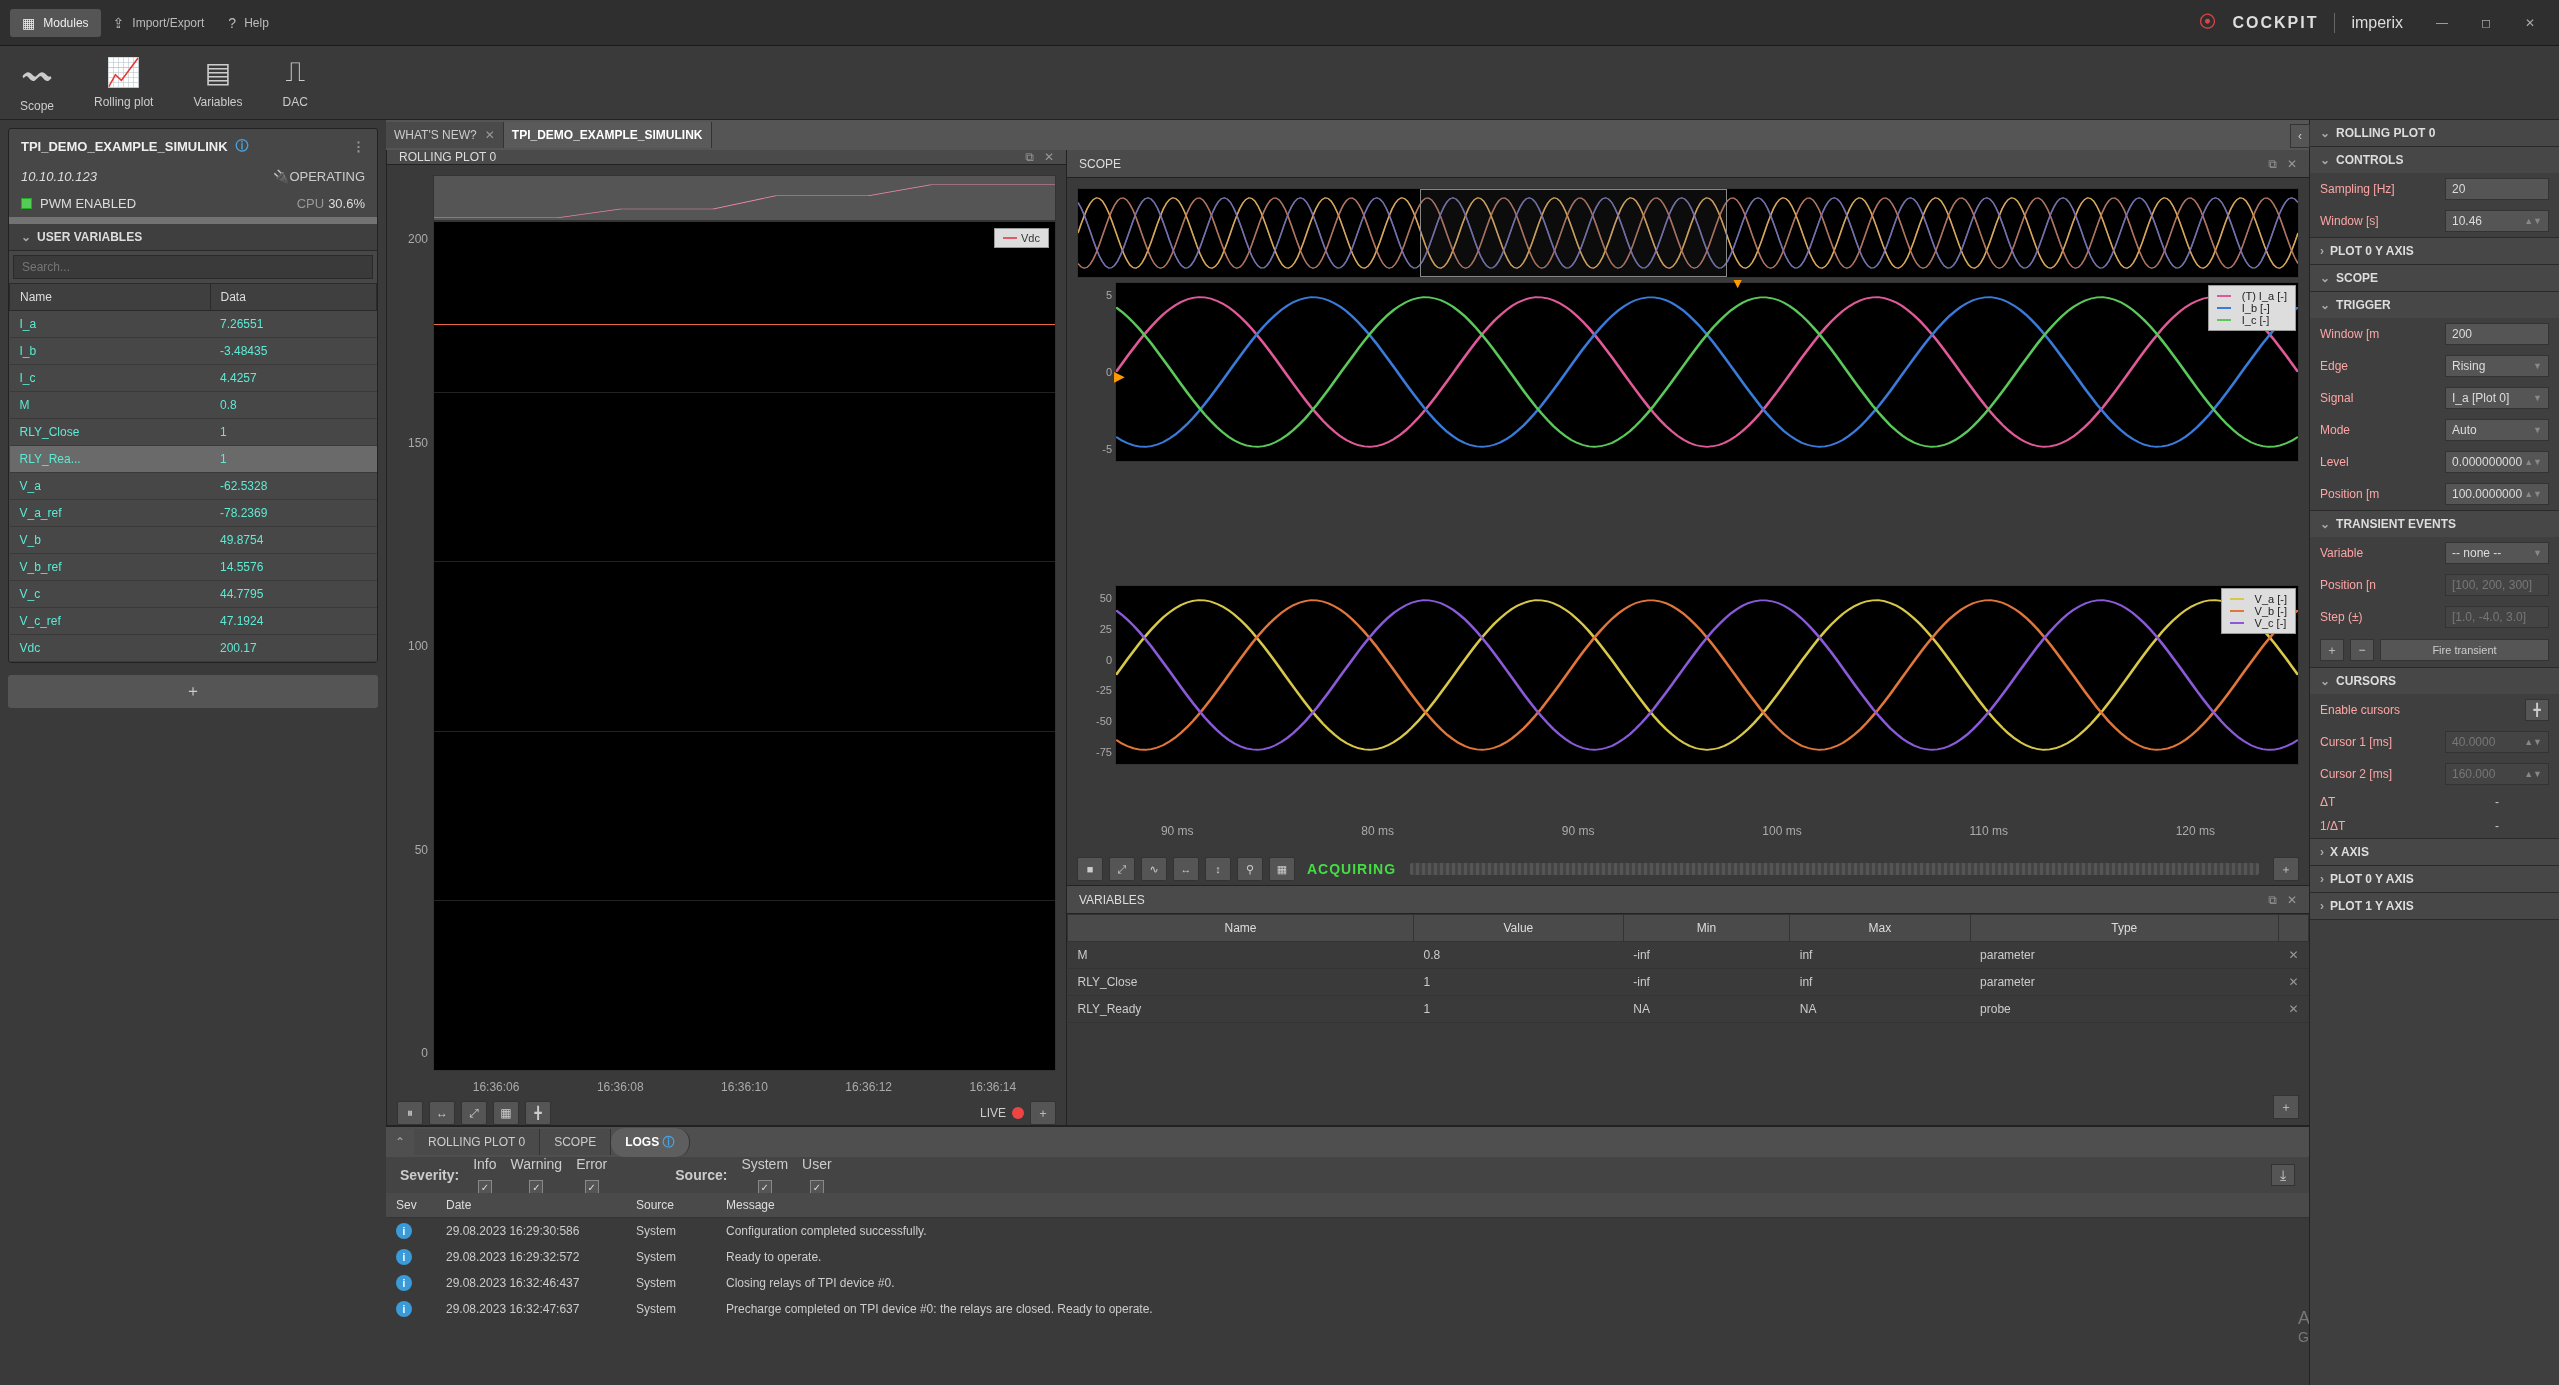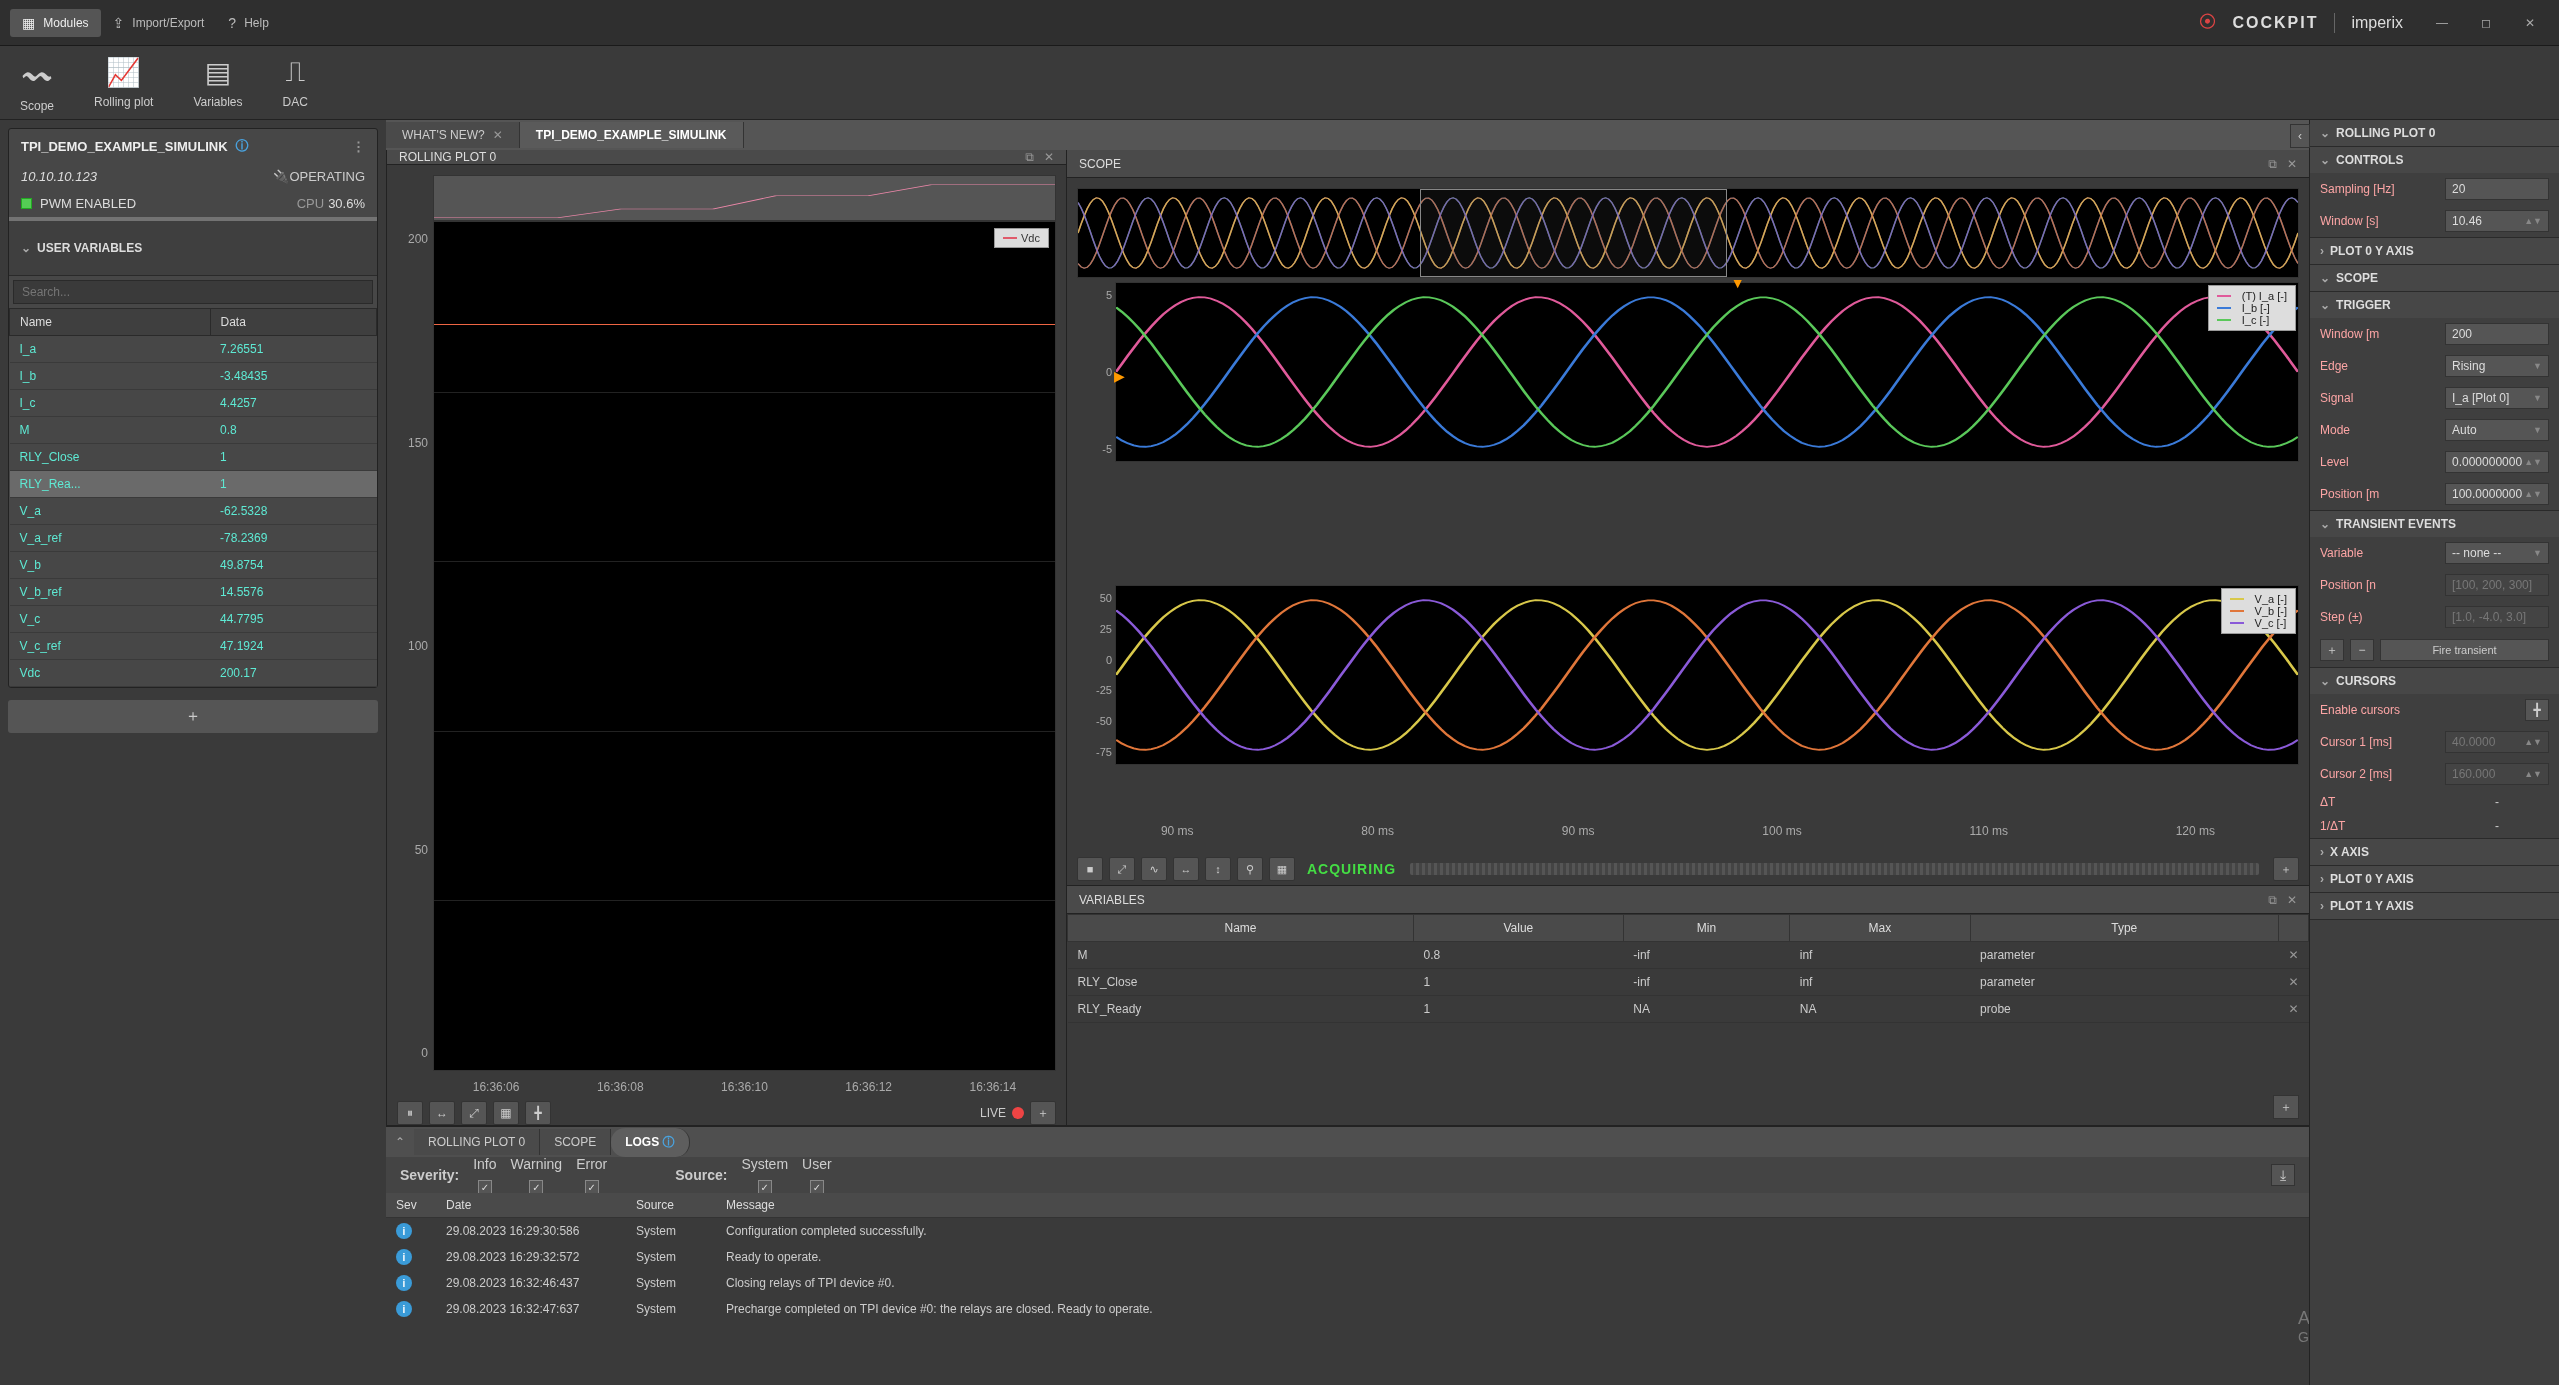--- a/index.html
+++ b/index.html
@@ -23,31 +23,31 @@
 .leftpanel { width:386px; background:#3a3a3a; display:flex; flex-direction:column; padding:8px; gap:6px; }
 .panelbox { background:#474747; border:1px solid #222; border-radius:3px; }
 .panel-hdr { display:flex; align-items:center; padding:8px 12px; font-weight:bold; color:#eee; font-size:13px; }
 .panel-hdr .info-ico { margin-left:8px; color:#4aa3df; }
 .panel-hdr .dots { margin-left:auto; color:#999; cursor:pointer; }
 .status-row { display:flex; align-items:center; padding:6px 12px; font-size:13px; color:#ddd; }
 .status-row .ip { font-style:italic; flex:1; }
 .status-row .right { color:#ccc; }
 .status-row .plug { margin-left:8px; color:#aaa; }
 .status-row .sq { width:11px; height:11px; background:#5c5; margin-right:8px; border:1px solid #2a2; }
-.section-hdr { background:#3f3f3f; padding:20px 12px; font-weight:bold; color:#ddd; border-top:4px solid #737373; border-bottom:1px solid #2a2a2a; display:flex; align-items:center; }
+.section-hdr { background:#3f3f3f; padding:6px 12px; font-weight:bold; color:#ddd; border-top:7px solid #737373; border-bottom:1px solid #2a2a2a; display:flex; align-items:center; }
 .section-hdr::before { content:"⌄"; margin-right:6px; color:#aaa; }
 .search { width:calc(100% - 8px); margin:4px; padding:4px 8px; background:#3a3a3a; border:1px solid #2a2a2a; color:#aaa; font-size:12px; }
 .var-table { width:100%; border-collapse:collapse; }
 .var-table th { background:#3f3f3f; padding:6px 10px; text-align:left; color:#ddd; border:1px solid #2a2a2a; font-weight:normal; }
 .var-table td { padding:6px 10px; border-bottom:1px solid #3a3a3a; color:#5eead4; }
 .var-table tr.sel td { background:#6a6a6a; }
 .add-row { text-align:center; padding:6px; background:#555; cursor:pointer; color:#ccc; font-size:16px; margin-top:6px; border-radius:3px; }
 .center { flex:1; display:flex; flex-direction:column; min-width:0; }
 .tabbar { height:30px; background:#555; display:flex; align-items:center; }
-.tab { padding:6px 16px; background:#4a4a4a; color:#ccc; border-right:1px solid #333; display:flex; align-items:center; gap:8px; cursor:pointer; font-size:12px; }
+.tab { padding:6px 8px; background:#4a4a4a; color:#ccc; border-right:1px solid #333; display:flex; align-items:center; gap:8px; cursor:pointer; font-size:12px; }
 .tab.active { background:#5a5a5a; color:#fff; font-weight:bold; }
 .tab .x { color:#999; }
 .workarea { flex:1; display:flex; min-height:0; }
 .col { display:flex; flex-direction:column; border-left:1px solid #222; }
 .col-rolling { width:680px; }
 .col-scope { flex:1; }
 .pane-hdr { height:28px; background:#4a4a4a; display:flex; align-items:center; padding:0 12px; color:#ddd; font-size:12px; border-bottom:1px solid #222; }
 .pane-hdr .icons { margin-left:auto; display:flex; gap:10px; color:#999; }
 .pane-hdr .icons span { cursor:pointer; }
 .chart-area { flex:1; background:#000; position:relative; margin:10px; border:1px solid #333; }

